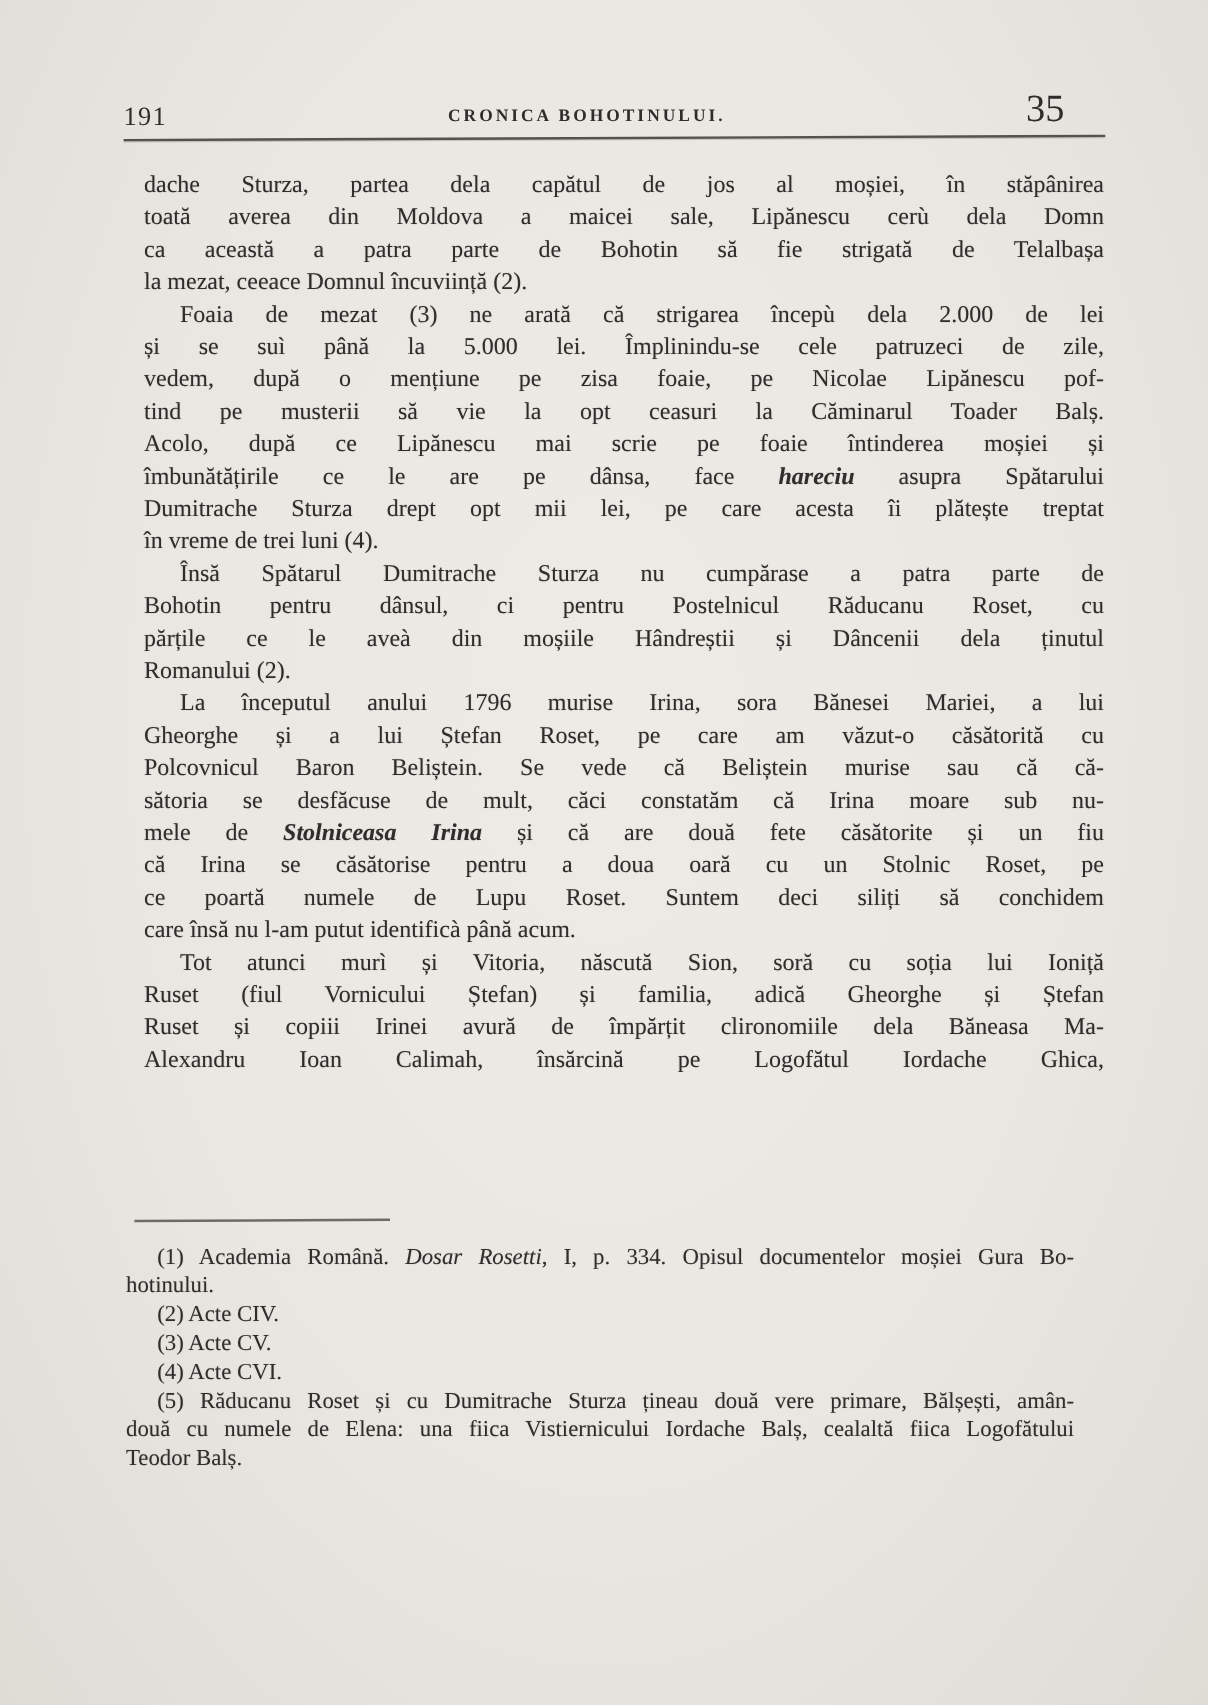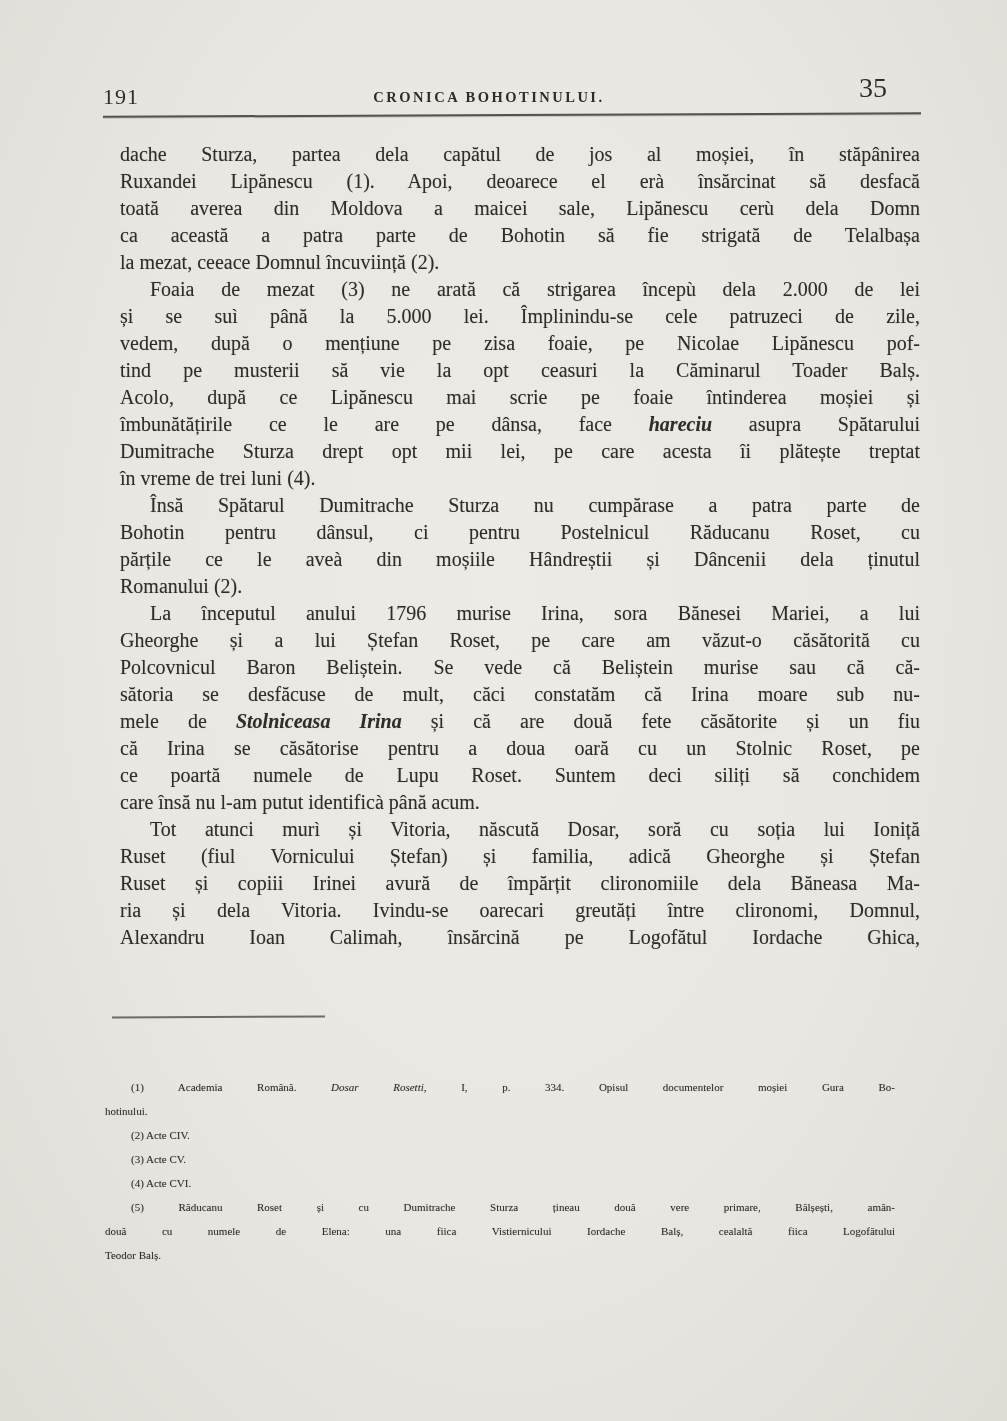--- a/index.html
+++ b/index.html
@@ -20,21 +20,21 @@
     position:absolute;left:103px;top:84px;
     font-size:22px;letter-spacing:1px;
   }
   .header-title{
     position:absolute;left:11px;right:40px;top:89px;
     text-align:center;
     font-size:14.5px;font-weight:bold;letter-spacing:2.5px;
   }
   .header-right{
     position:absolute;right:120px;top:72px;
-    font-size:28px;
+    font-size:32px;
   }
   .header-rule{
     position:absolute;left:103px;top:114px;width:818px;height:2px;
     background:#55524e;
     transform:rotate(-0.25deg);
     box-shadow:0 1px 0 rgba(85,82,78,.25);
   }
   
   .body-text{
     position:absolute;left:120px;top:141px;width:800px;
@@ -48,43 +48,42 @@
   .body-text .line.indent{padding-left:30px;}
   .seg-bi{font-weight:bold;font-style:italic;}
   .seg-i{font-style:italic;}
   
   .footnote-rule{
     position:absolute;left:112px;top:1016px;width:213px;height:2px;
     background:#6e6b66;
     transform:rotate(-0.3deg);
   }
   .footnotes{
-    position:absolute;left:105px;top:1075px;width:790px;
-    font-size:11px;line-height:24px;
+    position:absolute;left:105px;top:1036px;width:790px;
+    font-size:19px;line-height:24px;
     text-shadow:0 0 1px rgba(47,45,43,.25);
   }
   .footnotes .line.indent{padding-left:26px;}
 </style>
 </head>
 <body>
 
 <div class="page">
 
   <div class="header-left">191</div>
 
   <div class="header-title">CRONICA BOHOTINULUI.</div>
 
   <div class="header-right">35</div>
 
   <div class="header-rule"></div>
 
   <div class="body-text">
       <div class="para">
         <div class="line"><span>dache Sturza, partea dela capătul de jos al moșiei, în stăpânirea</span></div>
-        <div class="line"><span>Ruxandei Lipănescu (1). Apoi, deoarece el erà însărcinat să desfacă</span></div>
         <div class="line"><span>toată averea din Moldova a maicei sale, Lipănescu cerù dela Domn</span></div>
         <div class="line"><span>ca această a patra parte de Bohotin să fie strigată de Telalbașa</span></div>
         <div class="line last"><span>la mezat, ceeace Domnul încuviință (2).</span></div>
       </div>
       <div class="para">
         <div class="line indent"><span>Foaia de mezat (3) ne arată că strigarea începù dela 2.000 de lei</span></div>
         <div class="line"><span>și se suì până la 5.000 lei. Împlinindu-se cele patruzeci de zile,</span></div>
         <div class="line"><span>vedem, după o mențiune pe zisa foaie, pe Nicolae Lipănescu pof-</span></div>
         <div class="line"><span>tind pe musterii să vie la opt ceasuri la Căminarul Toader Balș.</span></div>
         <div class="line"><span>Acolo, după ce Lipănescu mai scrie pe foaie întinderea moșiei și</span></div>
@@ -102,24 +101,23 @@
         <div class="line indent"><span>La începutul anului 1796 murise Irina, sora Bănesei Mariei, a lui</span></div>
         <div class="line"><span>Gheorghe și a lui Ștefan Roset, pe care am văzut-o căsătorită cu</span></div>
         <div class="line"><span>Polcovnicul Baron Beliștein. Se vede că Beliștein murise sau că că-</span></div>
         <div class="line"><span>sătoria se desfăcuse de mult, căci constatăm că Irina moare sub nu-</span></div>
         <div class="line"><span>mele de </span><span class="seg-bi">Stolniceasa Irina</span><span> și că are două fete căsătorite și un fiu</span></div>
         <div class="line"><span>că Irina se căsătorise pentru a doua oară cu un Stolnic Roset, pe</span></div>
         <div class="line"><span>ce poartă numele de Lupu Roset. Suntem deci siliți să conchidem</span></div>
         <div class="line last"><span>care însă nu l-am putut identificà până acum.</span></div>
       </div>
       <div class="para">
-        <div class="line indent"><span>Tot atunci murì și Vitoria, născută Dosar, soră cu soția lui Ioniță</span></div>
+        <div class="line indent"><span>Tot atunci murì și Vitoria, născută Sion, soră cu soția lui Ioniță</span></div>
         <div class="line"><span>Ruset (fiul Vornicului Ștefan) și familia, adică Gheorghe și Ștefan</span></div>
         <div class="line"><span>Ruset și copiii Irinei avură de împărțit clironomiile dela Băneasa Ma-</span></div>
-        <div class="line"><span>ria și dela Vitoria. Ivindu-se oarecari greutăți între clironomi, Domnul,</span></div>
         <div class="line jlast"><span>Alexandru Ioan Calimah, însărcină pe Logofătul Iordache Ghica,</span></div>
       </div>
     </div>
 
   <div class="footnote-rule"></div>
 
   <div class="footnotes">
       <div class="para">
         <div class="line indent"><span>(1) Academia Română. </span><span class="seg-i">Dosar Rosetti</span><span>, I, p. 334. Opisul documentelor moșiei Gura Bo-</span></div>
         <div class="line last"><span>hotinului.</span></div>

